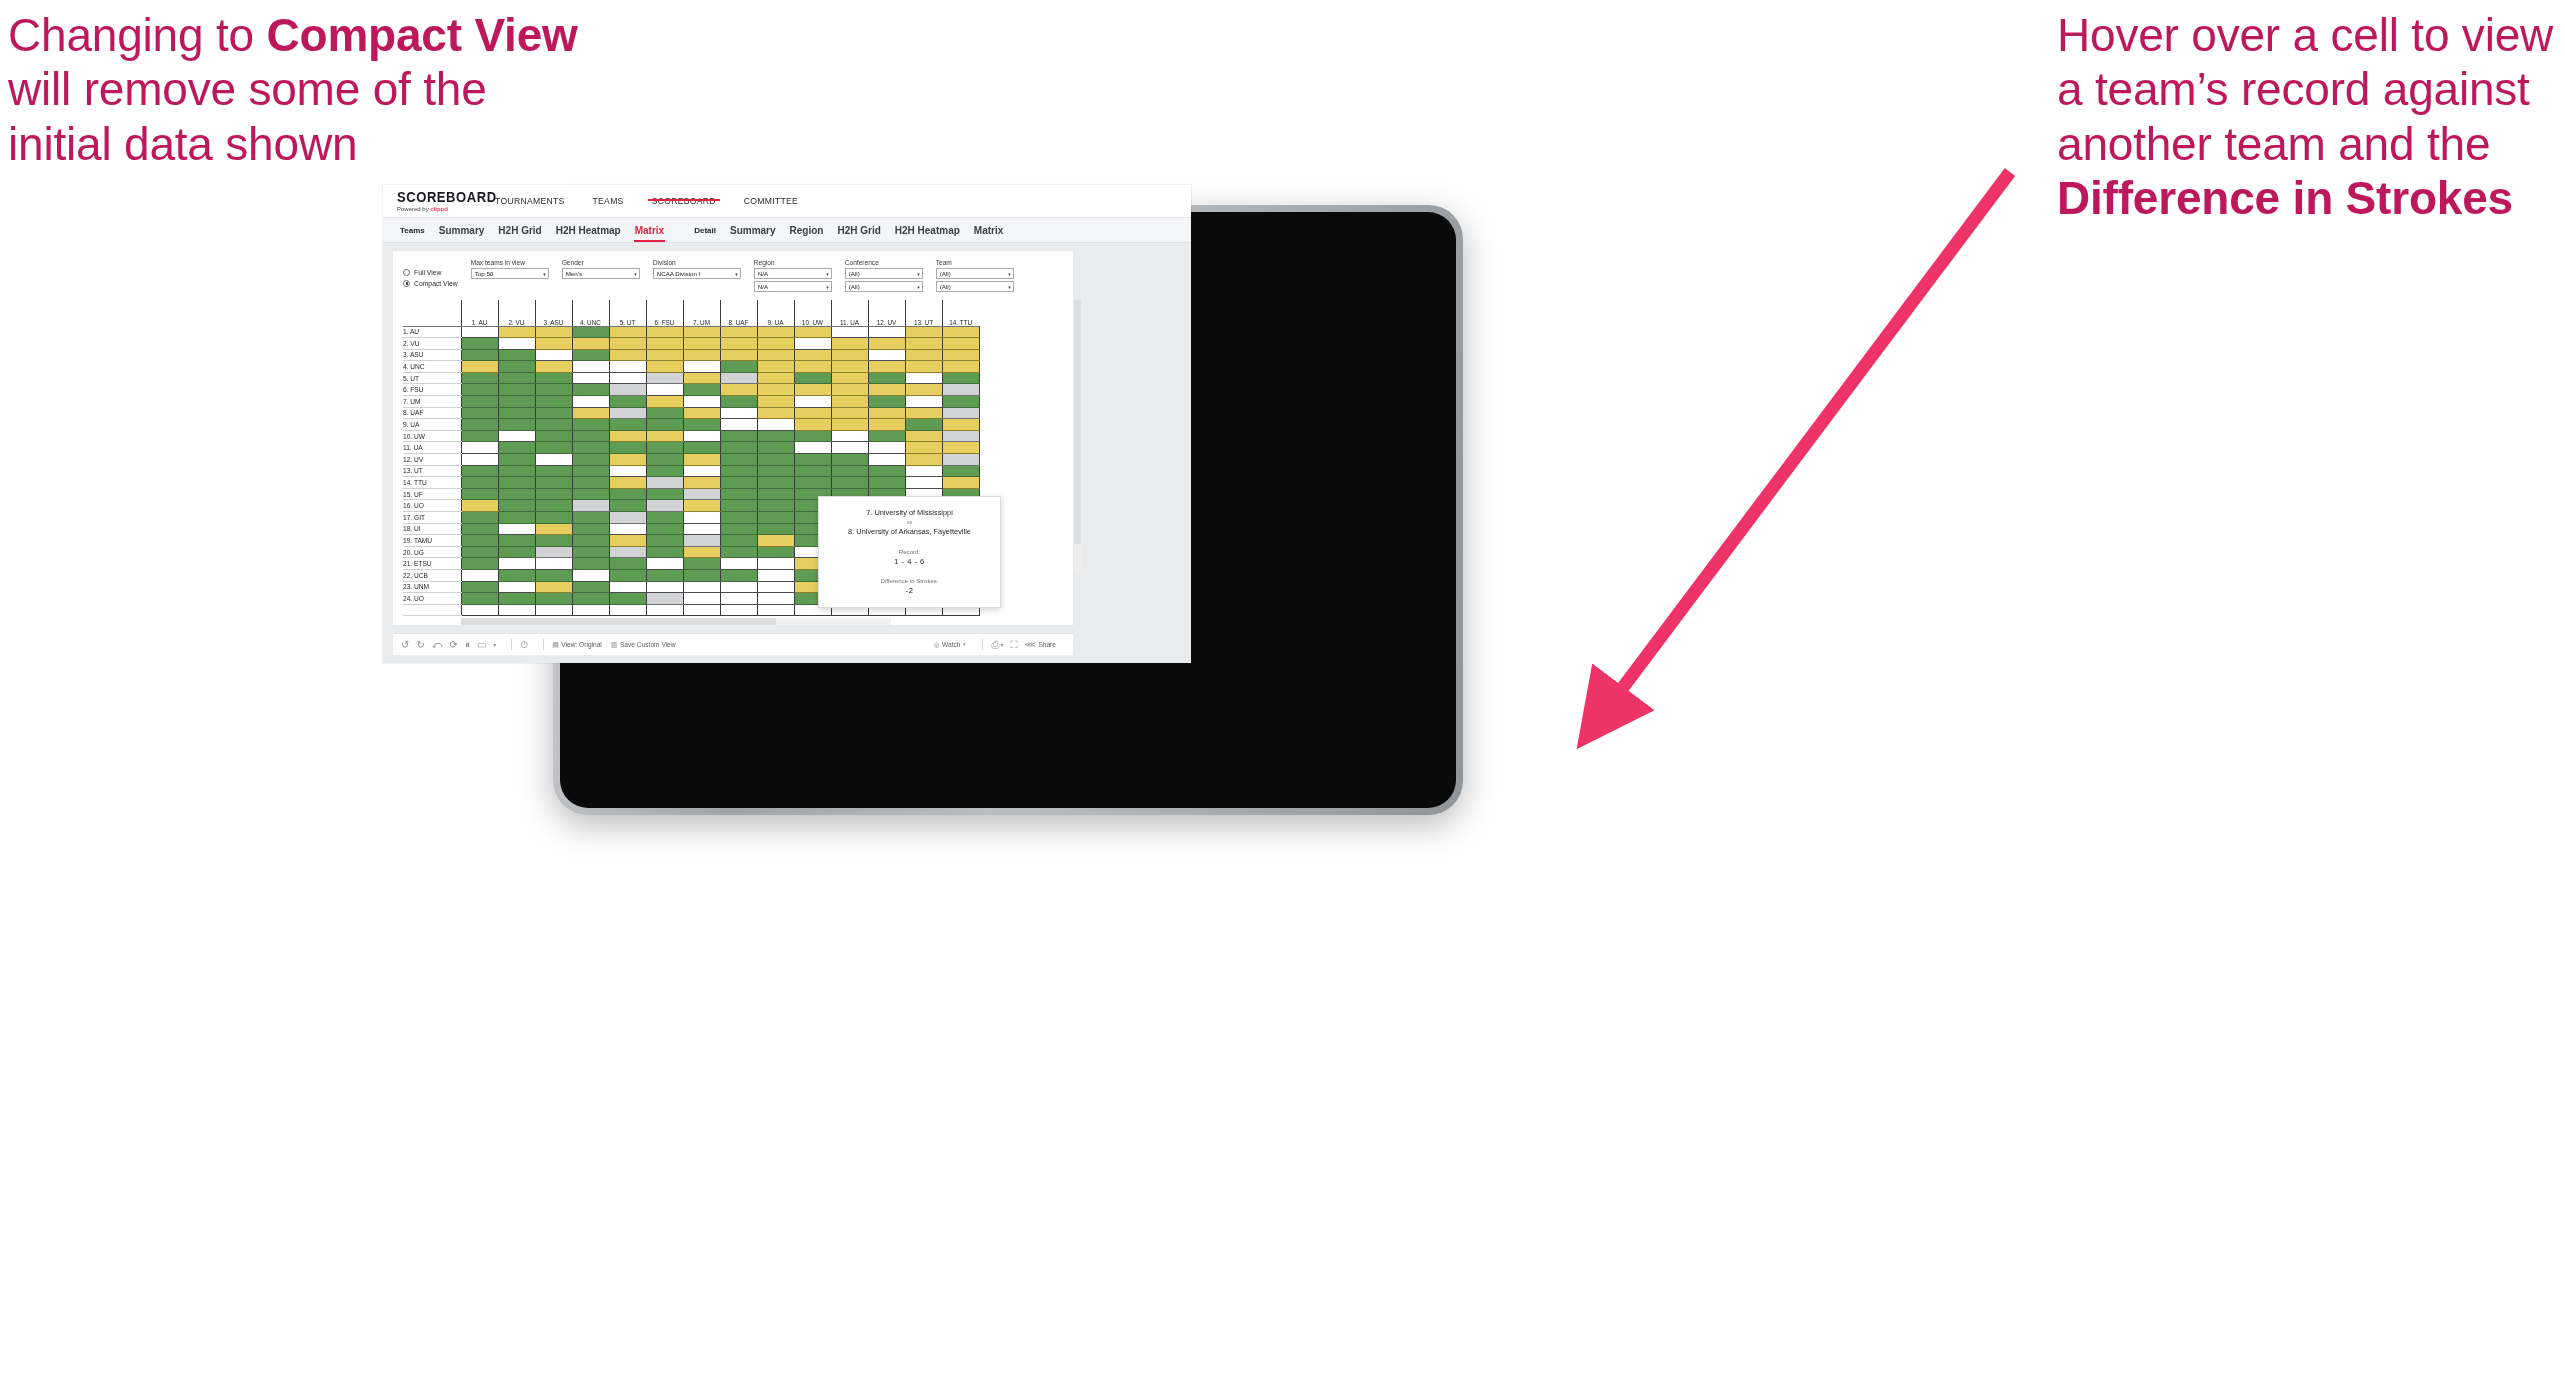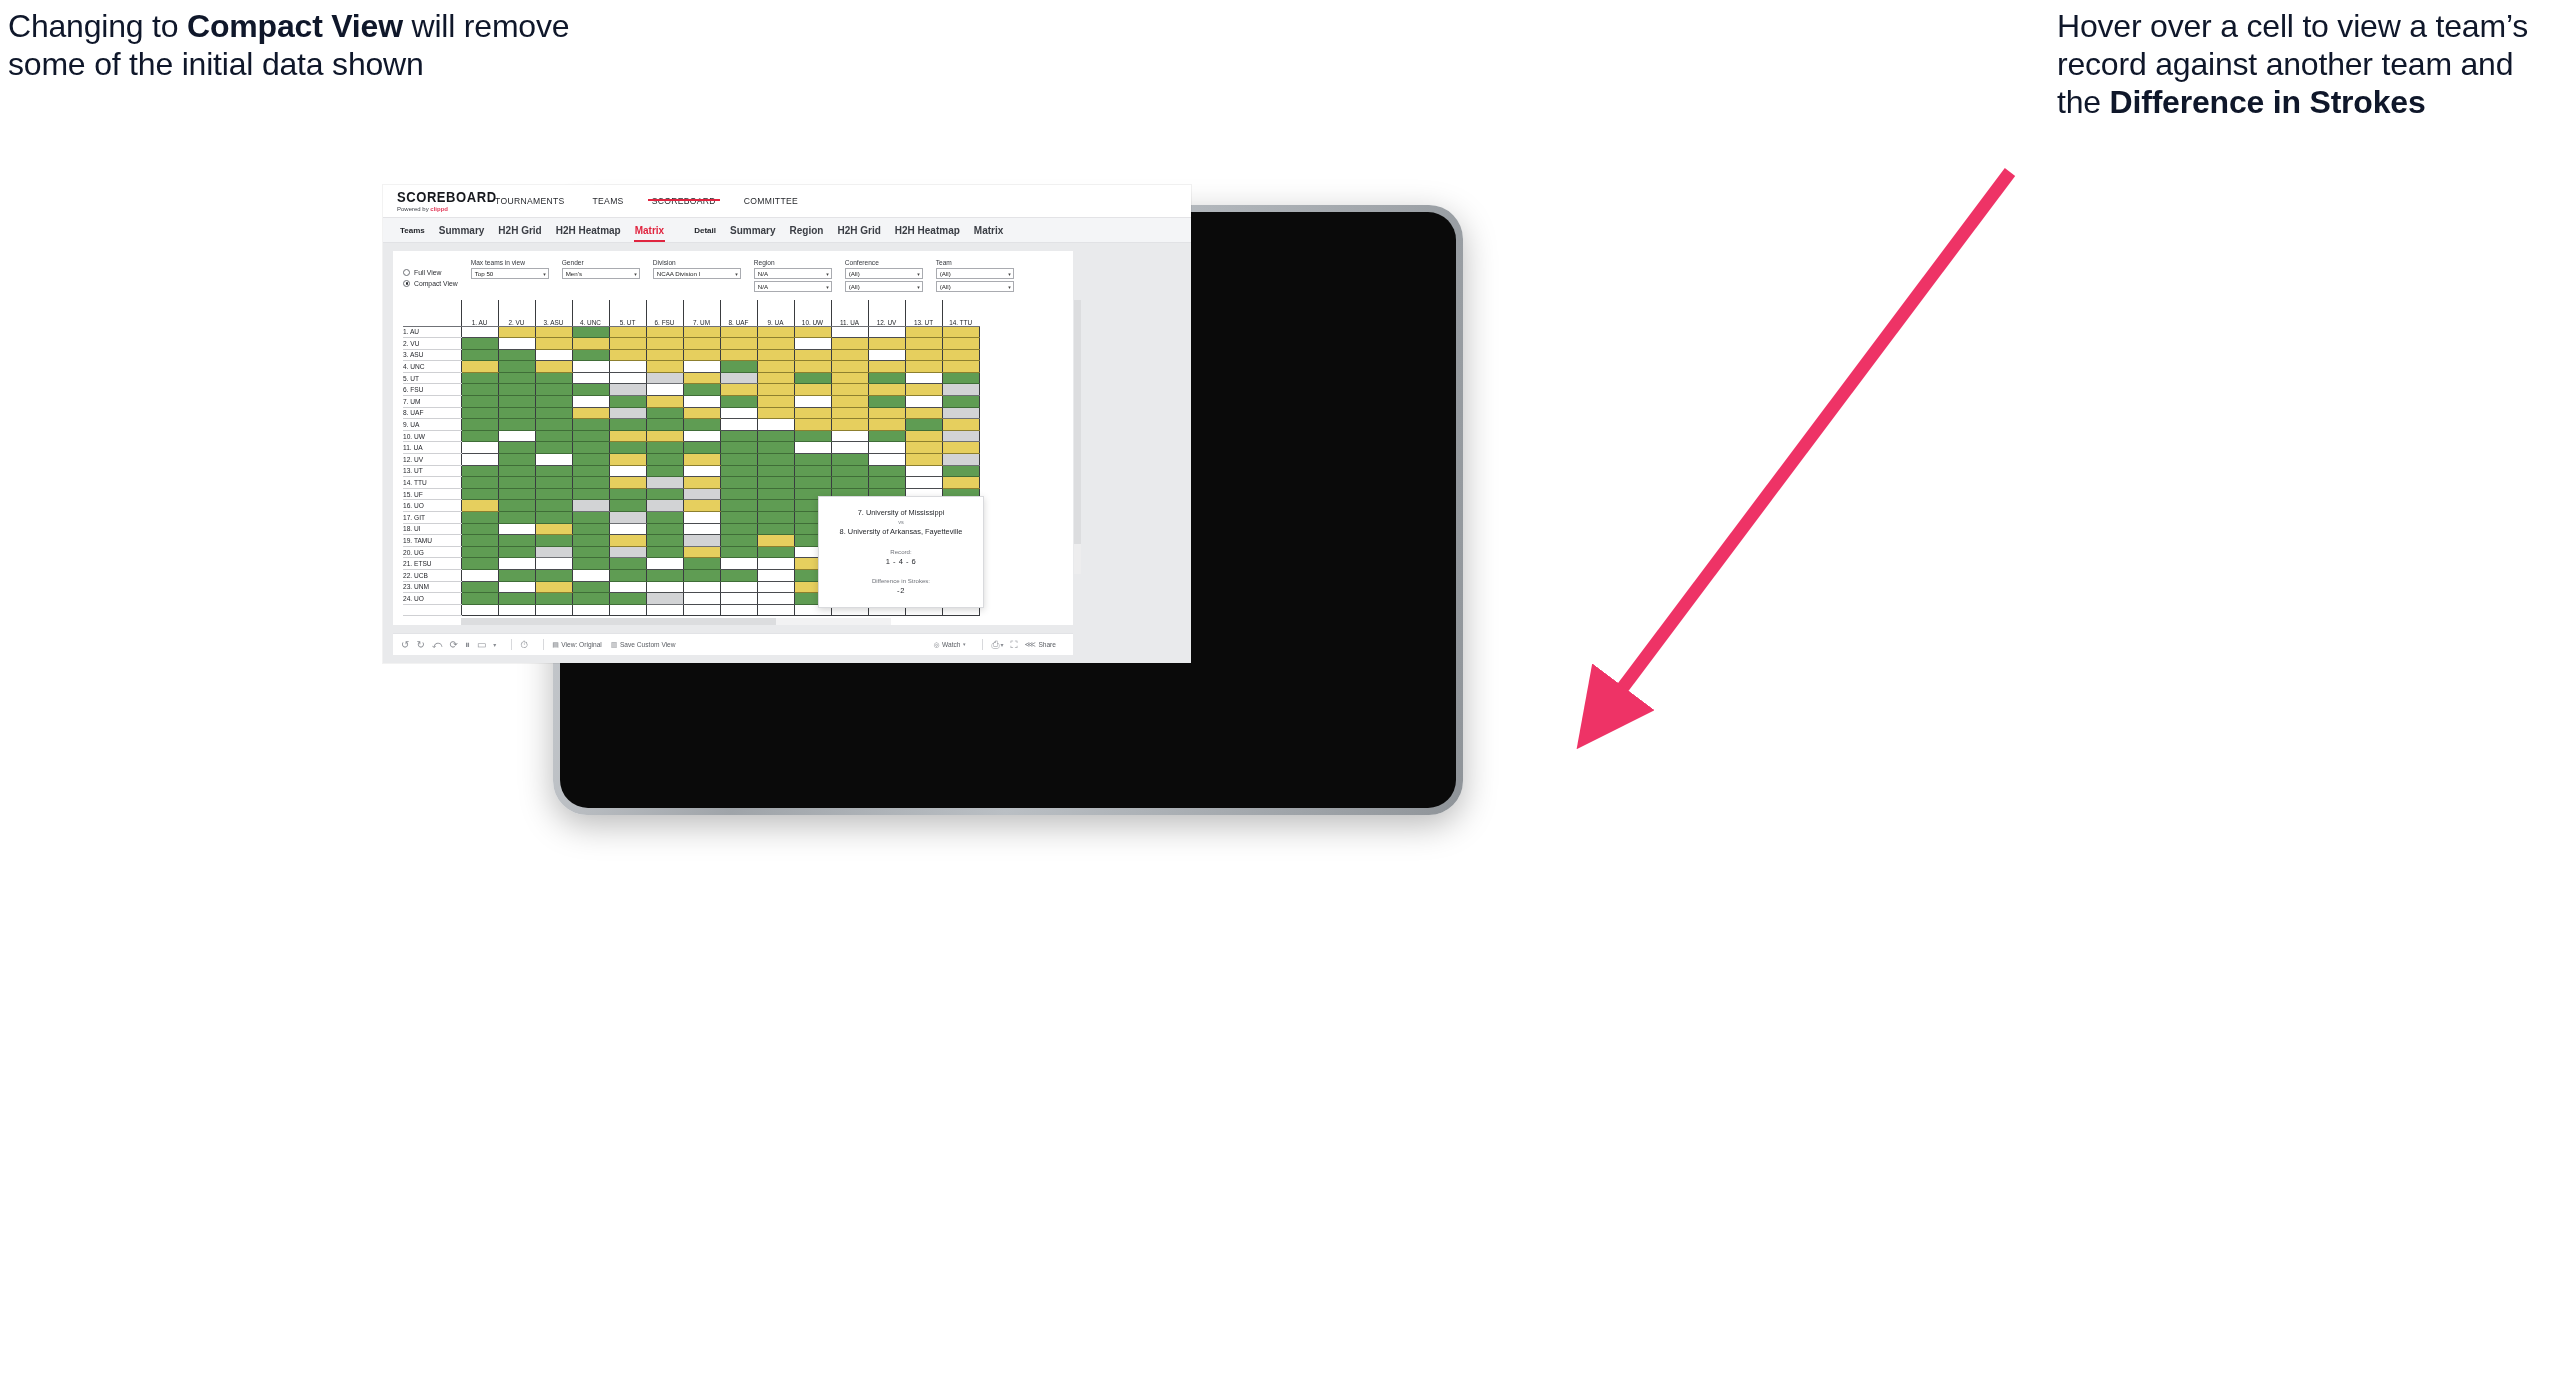--- a/index.html
+++ b/index.html
@@ -8,22 +8,22 @@
     width:2565px; height:1380px;
     background:#ffffff;
     font-family:"Liberation Sans", sans-serif;
     position:relative;
     overflow:hidden;
   }
 
   
   .annot {
     position:absolute;
-    color:#0f172a;
-    font-size:32px;
+    color:#be185d;
+    font-size:46px;
     line-height:1.18;
     font-weight:400;
     letter-spacing:-0.2px;
   }
   .annot b { font-weight:700; }
   #annot-left  { left:8px;  top:8px;  width:570px; }
   #annot-right { left:2057px; top:8px; width:500px; }
 
   .arrow-svg { position:absolute; left:0; top:0; width:2565px; height:1380px; pointer-events:none; }
 
@@ -130,21 +130,21 @@
   td.rightedge{border-right:1px solid #3a3c40;}
 
   
   .vscroll{position:absolute;right:-8px;top:0;width:7px;height:274px;background:#ededee;}
   .vscroll .thumb{position:absolute;left:0;top:0;width:7px;height:244px;background:#dcdddf;}
   .hscroll{position:absolute;left:68px;top:0;width:500px;height:7px;background:#f2f2f3;}
   .hscroll .thumb{position:absolute;left:0;top:0;width:315px;height:7px;background:#dcdddf;}
 
   
   .tooltip{
-    position:absolute;left:425px;top:245px;width:166px;
+    position:absolute;left:425px;top:245px;width:183px;
     background:#fff;border:1px solid #d9dadd;
     box-shadow:0 2px 7px rgba(0,0,0,.17);
     padding:11px 6px 12px;text-align:center;z-index:30;
   }
   .tt-t{font-size:7.4px;color:#1f2126;line-height:1.25;}
   .tt-vs{font-size:5.6px;color:#7d8087;margin:2px 0;}
   .tt-lab{font-size:6.1px;color:#6f7279;margin-top:11px;}
   .tt-val{font-size:7.6px;color:#1f2126;margin-top:2px;letter-spacing:.5px;}
 
   

